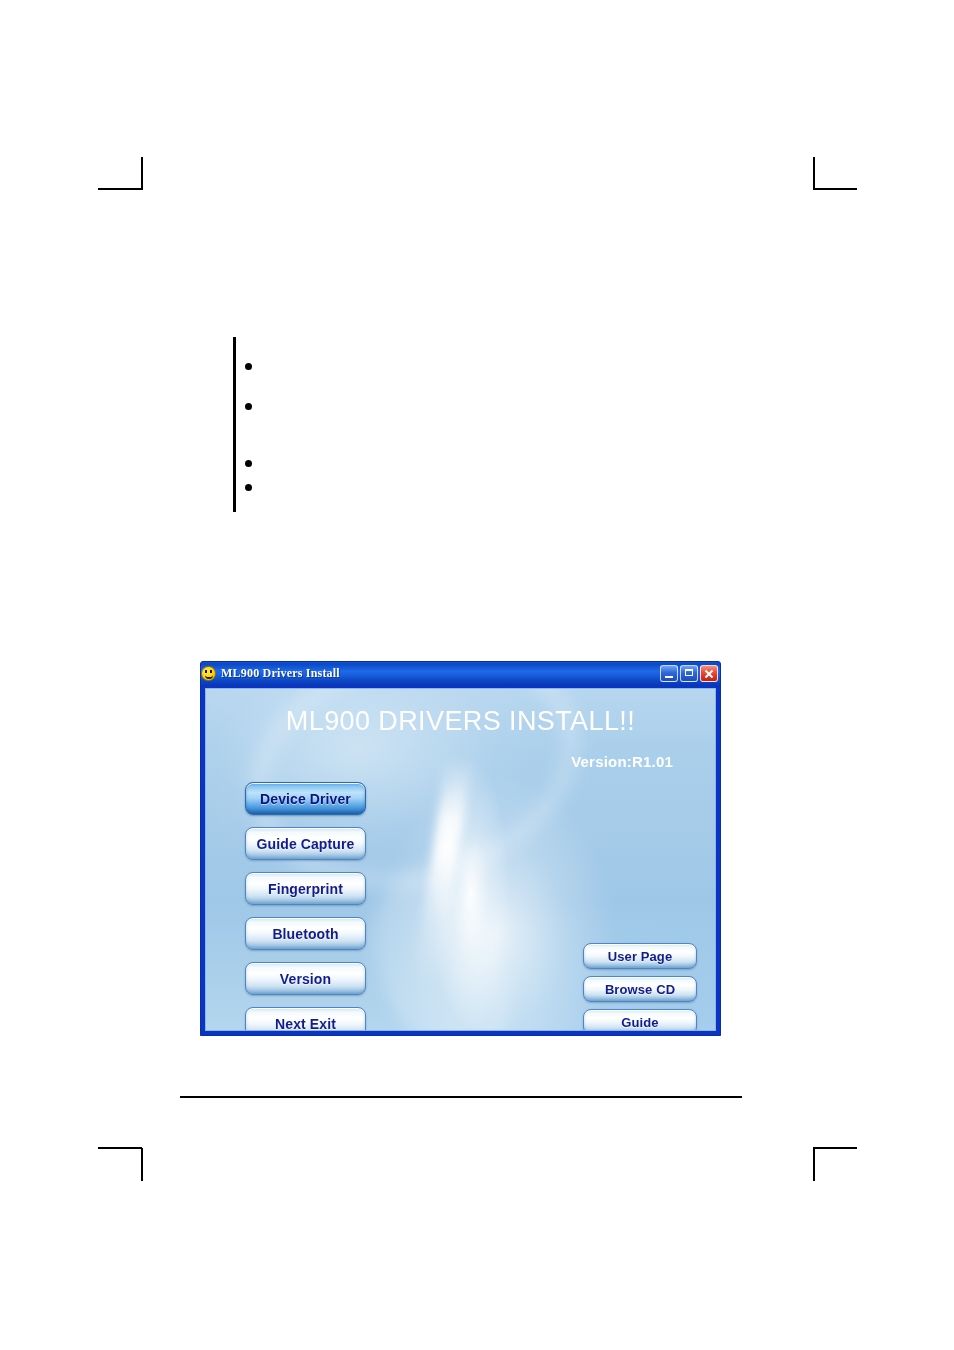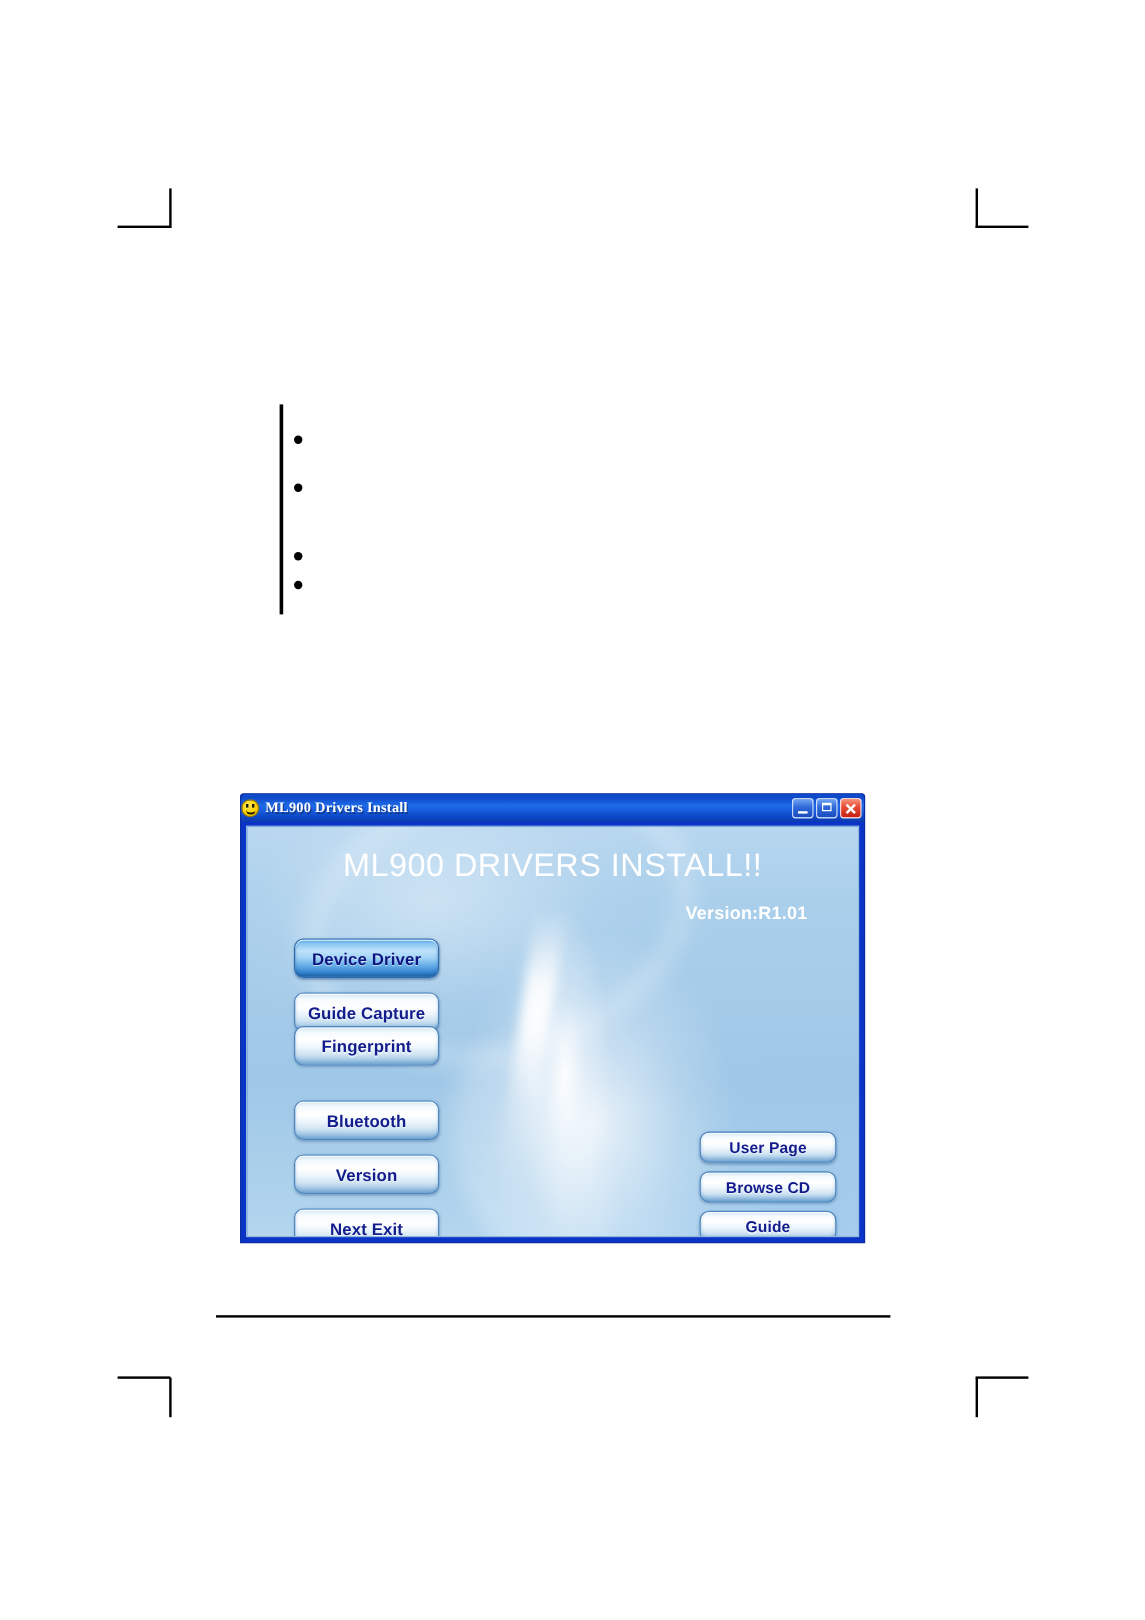--- a/index.html
+++ b/index.html
@@ -361,21 +361,21 @@
       <div class="body-swirl"></div>
       <div class="body-blob"></div>
       <div class="body-streak"></div>
 
       <div class="app-title">ML900 DRIVERS INSTALL!!</div>
       <div class="app-version">Version:R1.01</div>
 
 
       <div class="btn btn-left active" style="top:93px">Device Driver</div>
       <div class="btn btn-left" style="top:138px">Guide Capture</div>
-      <div class="btn btn-left" style="top:166px">Fingerprint</div>
+      <div class="btn btn-left" style="top:183px">Fingerprint</div>
       <div class="btn btn-left" style="top:228px">Bluetooth</div>
       <div class="btn btn-left" style="top:273px">Version</div>
       <div class="btn btn-left" style="top:318px">Next Exit</div>
 
       <div class="btn btn-right" style="top:254px">User Page</div>
       <div class="btn btn-right" style="top:287px">Browse CD</div>
       <div class="btn btn-right" style="top:320px">Guide</div>
     </div>
   </div>
 

